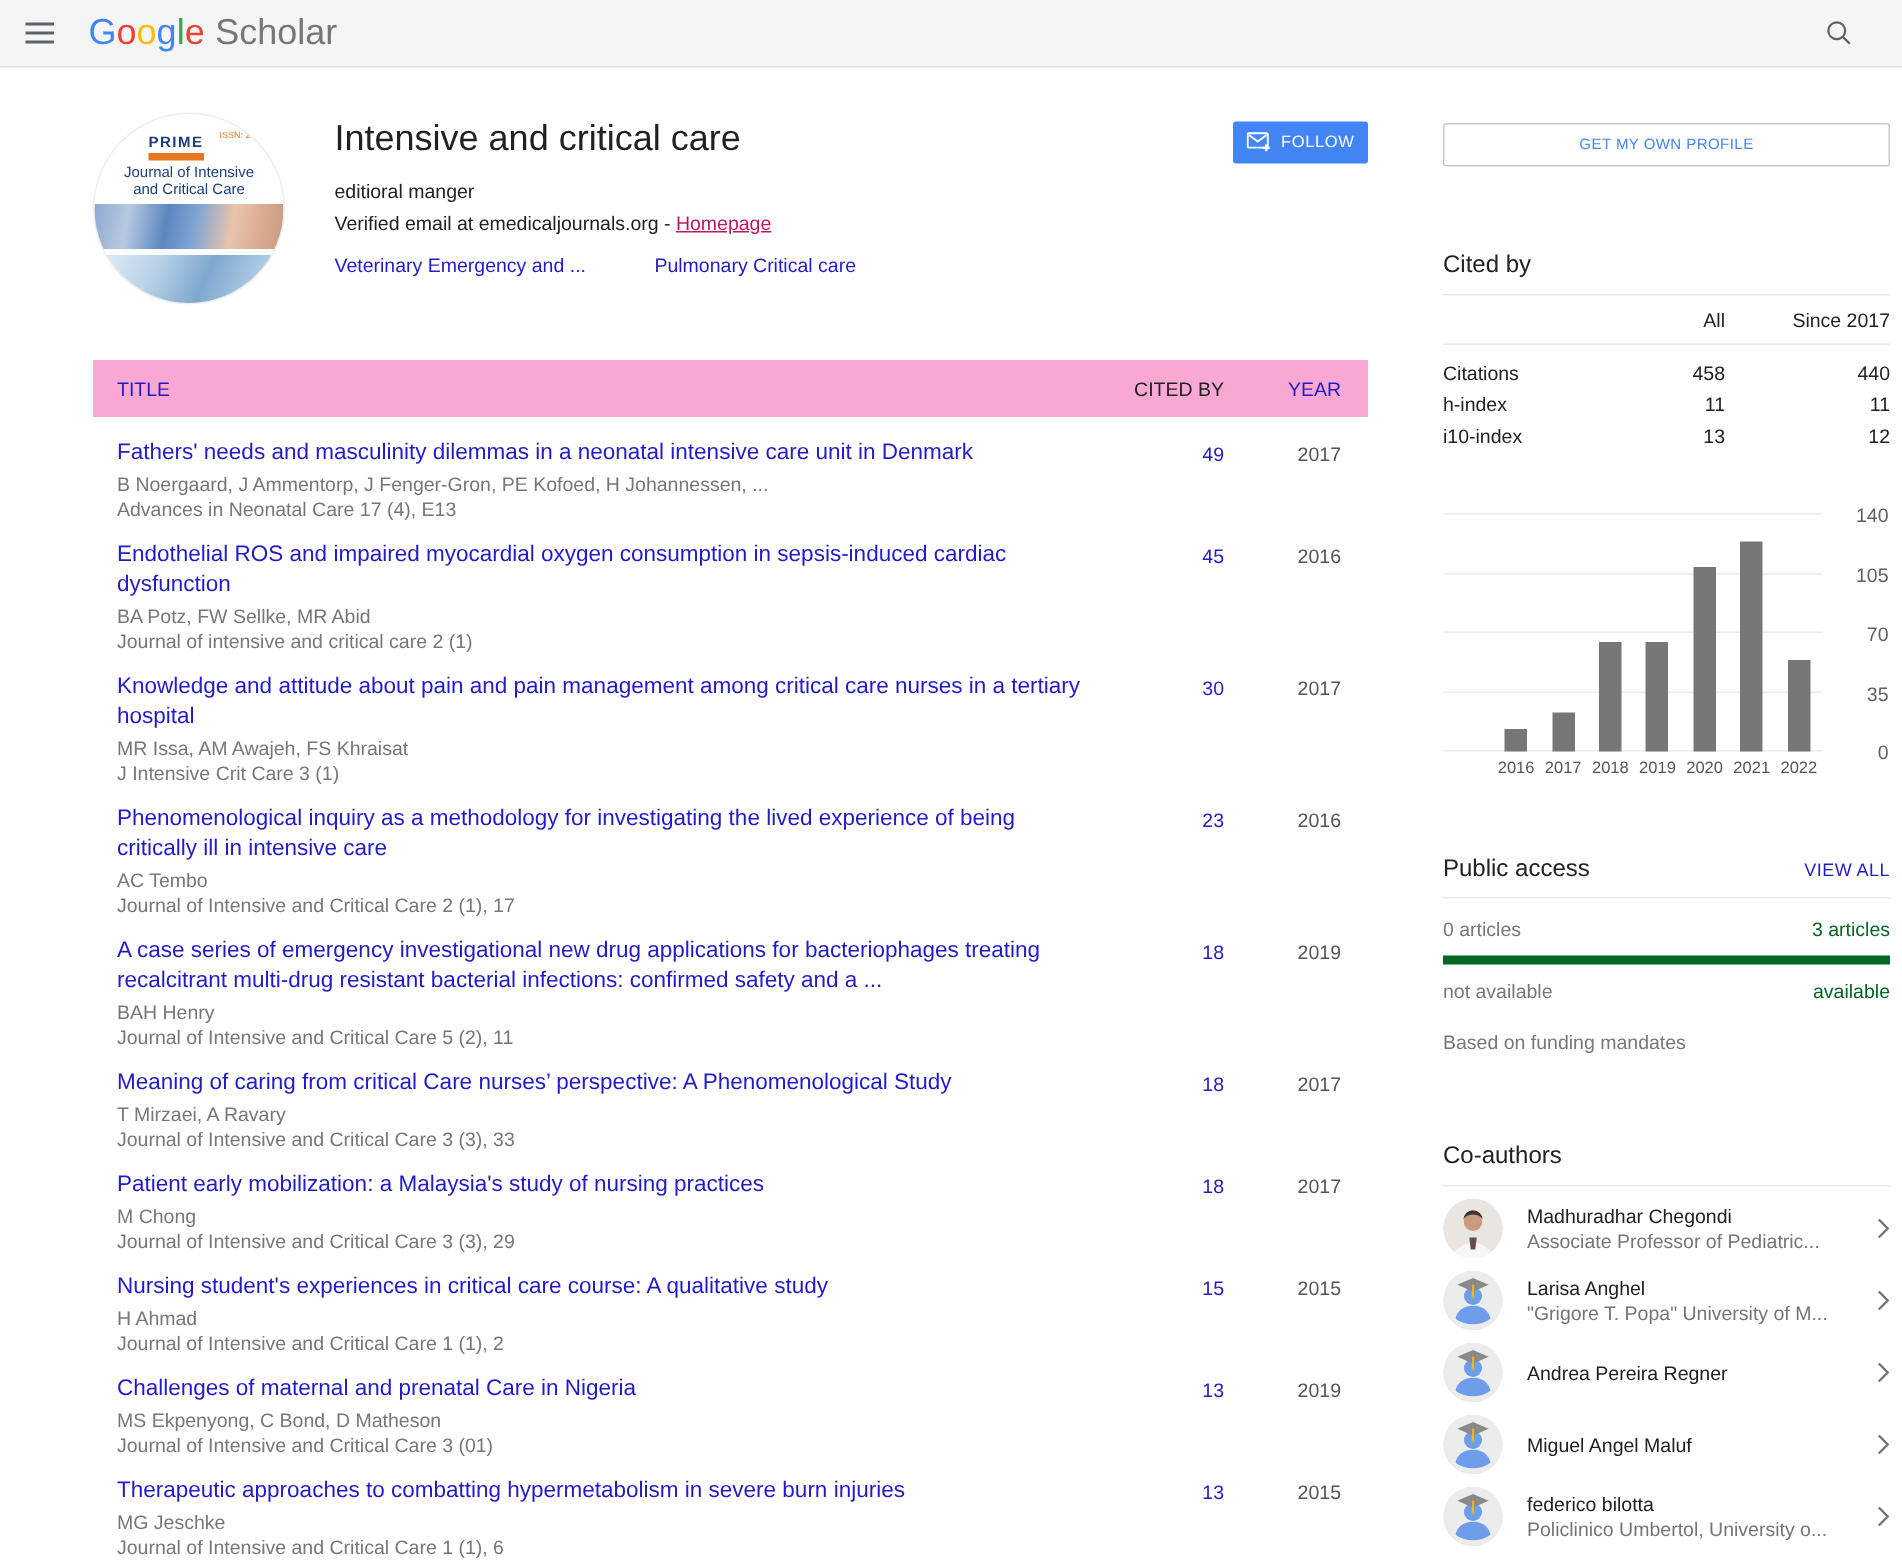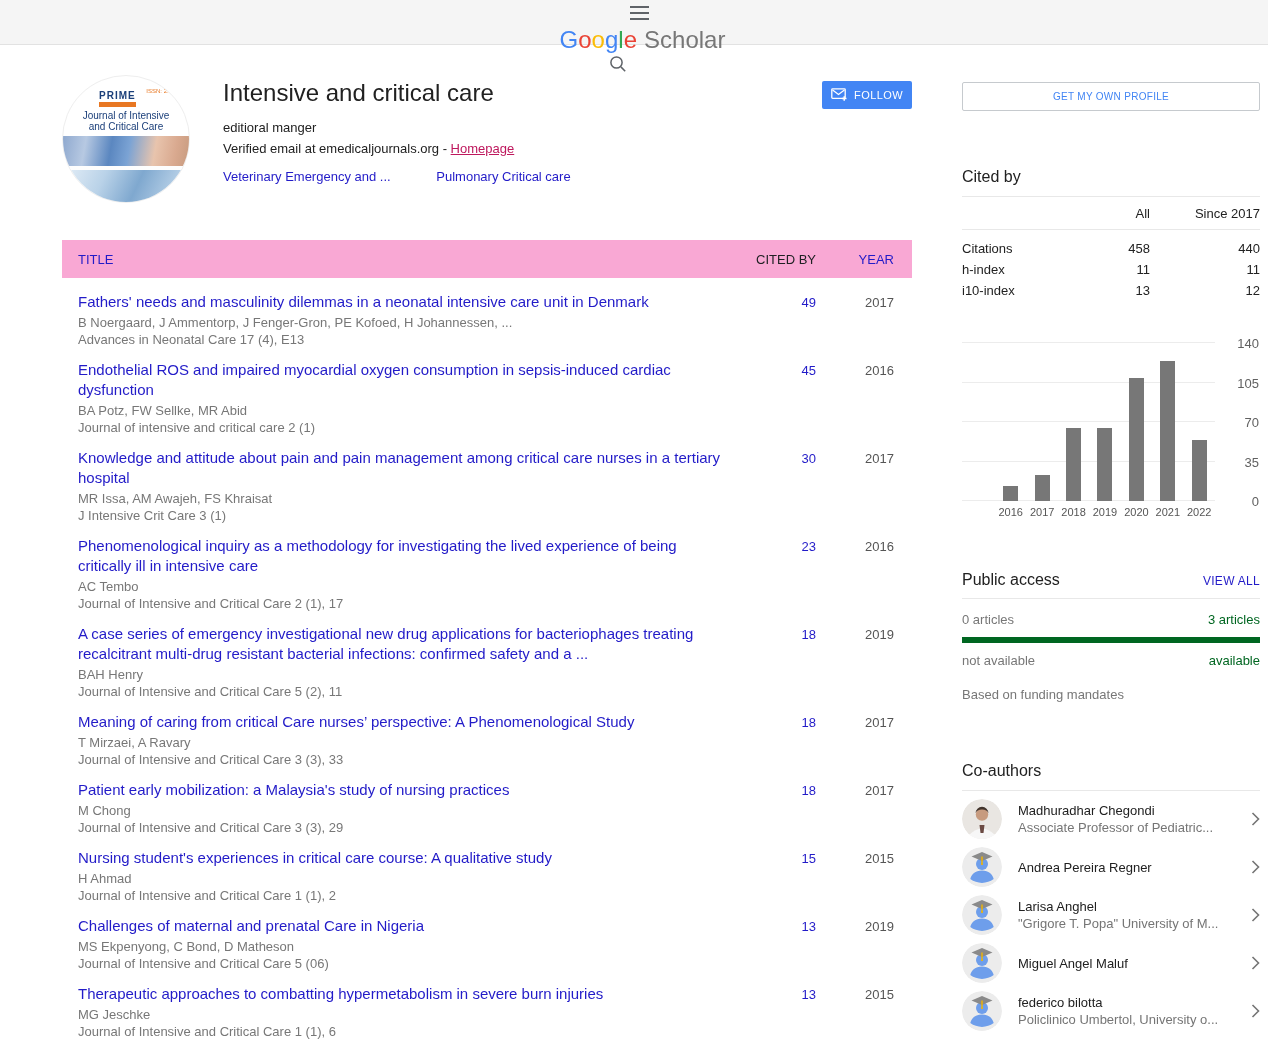--- a/index.html
+++ b/index.html
@@ -6,21 +6,21 @@
   html,body { background:#fff; }
   body {
     font-family: "Liberation Sans", "DejaVu Sans", sans-serif;
     color:#212121;
   }
   #viewport { width:1268px; height:1045px; overflow:hidden; background:#fff; position:relative; }
 
   
   .appbar {
     height:45px; background:#f5f5f5; border-bottom:1px solid #e2e2e2;
-    display:flex; align-items:center;flex-direction:column;
+    display:flex; align-items:center;
   }
   .hamburger { margin-left:11px; padding:6px; cursor:pointer; display:flex; flex-direction:column; gap:4px; }
   .hamburger span { display:block; width:19px; height:2px; background:#5f6368; }
   .logo { margin-left:17px; font-size:24px; display:flex; align-items:baseline; cursor:pointer; }
   .logo .scholar { color:#777; margin-left:7px; }
   .appbar-spacer { flex:1; }
   .search-btn { margin-right:32px; cursor:pointer; display:flex; align-items:center; }
 
   
   .page { display:flex; }
@@ -276,21 +276,21 @@
       <div class="pub-venue">Journal of Intensive and Critical Care 1 (1), 2</div>
     </div>
     <div class="pub-cited">15</div>
     <div class="pub-year">2015</div>
   </div>
 
   <div class="pub-row">
     <div class="pub-main">
       <span class="pub-title">Challenges of maternal and prenatal Care in Nigeria</span>
       <div class="pub-authors">MS Ekpenyong, C Bond, D Matheson</div>
-      <div class="pub-venue">Journal of Intensive and Critical Care 5 (06)</div>
+      <div class="pub-venue">Journal of Intensive and Critical Care 3 (01)</div>
     </div>
     <div class="pub-cited">13</div>
     <div class="pub-year">2019</div>
   </div>
 
   <div class="pub-row">
     <div class="pub-main">
       <span class="pub-title">Therapeutic approaches to combatting hypermetabolism in severe burn injuries</span>
       <div class="pub-authors">MG Jeschke</div>
       <div class="pub-venue">Journal of Intensive and Critical Care 1 (1), 6</div>
@@ -437,22 +437,22 @@
                     <circle cx="20" cy="20" r="20" fill="#ececec"></circle>
                     <circle cx="20" cy="17" r="6" fill="#6e9eeb"></circle>
                     <path d="M20 23.5 c-6.8 0 -10.6 3.8 -11.7 8.6 a20 20 0 0 0 23.4 0 c-1.1 -4.8 -4.9 -8.6 -11.7 -8.6 z" fill="#6e9eeb"></path>
                     <polygon points="20,5 30.5,9.5 20,14 9.5,9.5" fill="#8a8a8a"></polygon>
                     <line x1="20" y1="9.5" x2="20" y2="16.5" stroke="#f2b600" stroke-width="1.4"></line>
                     <circle cx="20" cy="17" r="1.1" fill="#f2b600"></circle>
                   </svg>
       </span>
     </div>
     <div class="ca-text">
-      <div class="ca-name">Andrea Pereira Regner</div>
-
+      <div class="ca-name">Larisa Anghel</div>
+      <div class="ca-aff">"Grigore T. Popa" University of M...</div>
     </div>
     <div class="ca-chevron">
       <svg width="9" height="14" viewBox="0 0 9 14">
                   <path d="M1.5 1 L7.5 7 L1.5 13" fill="none" stroke="#757575" stroke-width="1.6"></path>
                 </svg>
     </div>
   </div>
 
   <div class="ca-item">
     <div class="ca-avatar">
@@ -462,22 +462,22 @@
                     <circle cx="20" cy="20" r="20" fill="#ececec"></circle>
                     <circle cx="20" cy="17" r="6" fill="#6e9eeb"></circle>
                     <path d="M20 23.5 c-6.8 0 -10.6 3.8 -11.7 8.6 a20 20 0 0 0 23.4 0 c-1.1 -4.8 -4.9 -8.6 -11.7 -8.6 z" fill="#6e9eeb"></path>
                     <polygon points="20,5 30.5,9.5 20,14 9.5,9.5" fill="#8a8a8a"></polygon>
                     <line x1="20" y1="9.5" x2="20" y2="16.5" stroke="#f2b600" stroke-width="1.4"></line>
                     <circle cx="20" cy="17" r="1.1" fill="#f2b600"></circle>
                   </svg>
       </span>
     </div>
     <div class="ca-text">
-      <div class="ca-name">Larisa Anghel</div>
-      <div class="ca-aff">"Grigore T. Popa" University of M...</div>
+      <div class="ca-name">Andrea Pereira Regner</div>
+
     </div>
     <div class="ca-chevron">
       <svg width="9" height="14" viewBox="0 0 9 14">
                   <path d="M1.5 1 L7.5 7 L1.5 13" fill="none" stroke="#757575" stroke-width="1.6"></path>
                 </svg>
     </div>
   </div>
 
   <div class="ca-item">
     <div class="ca-avatar">

